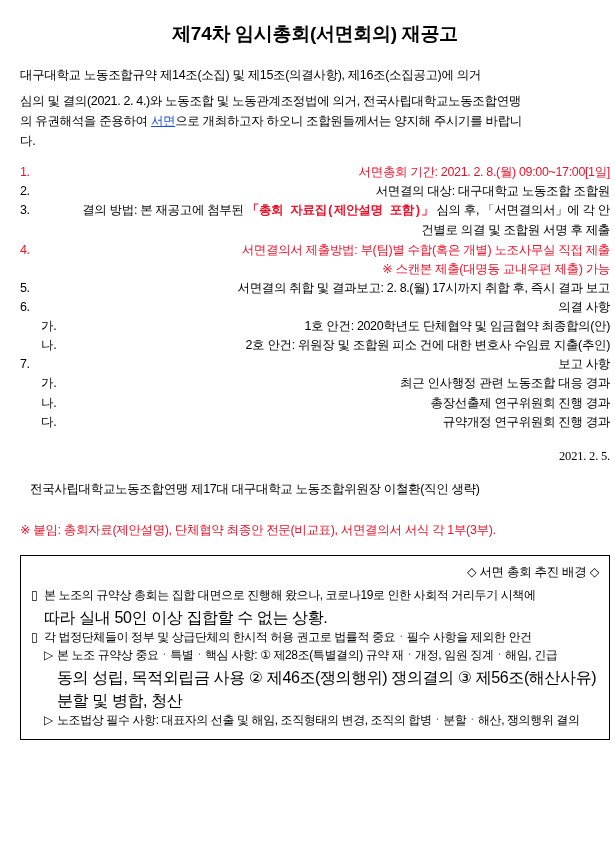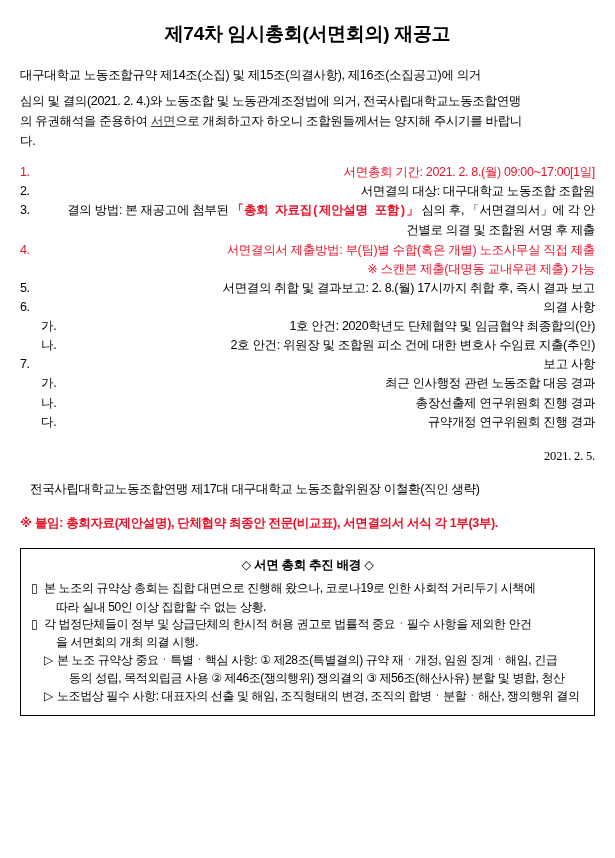--- a/index.html
+++ b/index.html
@@ -14,21 +14,21 @@
     color: #000000;
     font-size: 12.5px;
     line-height: 1.45;
     position: relative;
     overflow: hidden;
   }
   .page {
     box-sizing: border-box;
     width: 615px;
     height: 636px;
-    padding: 14px 20px 10px 20px;
+    padding: 14px 5px 10px 20px;
   }
   .doc-title {
     text-align: center;
     font-size: 19px;
     font-weight: bold;
     letter-spacing: -0.3px;
     margin: 6px 0 18px 0;
   }
   .para {
     margin: 0 0 2px 0;
@@ -43,21 +43,21 @@
   }
   .red {
     color: #e8132b;
   }
   .red-b {
     color: #e8132b;
     font-weight: bold;
     font-family: Liberation Mono, monospace;
   }
   .u-red {
-    color: #404040;
+    color: #1d4ed8;
     text-decoration: underline;
   }
   .list {
     margin: 0;
     padding: 0;
     list-style: none;
   }
   .li {
     display: flex;
     align-items: flex-start;
@@ -86,53 +86,53 @@
     letter-spacing: -0.2px;
     font-family: Liberation Serif, serif;
   }
   .org-line {
     text-align: left;
     letter-spacing: -0.35px;
     margin-bottom: 4px;
     padding-left: 10px;
   }
   .attach {
-    margin-top: 16px;
-    font-weight: bold;
+    margin-top: 23px;
+    font-weight: normal;
     color: #e8132b;
     letter-spacing: -0.35px;
   }
   .box {
     margin-top: 16px;
     border: 1.5px solid #000;
     padding: 7px 10px 9px 10px;
   }
   .box-title {
-    text-align: center;
-    font-weight: bold;
+    text-align: right;
+    font-weight: normal;
     letter-spacing: -0.3px;
     margin-bottom: 6px;
     font-size: 12.5px;
   }
   .box-line {
     display: flex;
     align-items: flex-start;
     font-size: 12px;
     letter-spacing: -0.4px;
     margin-bottom: 1px;
   }
   .box-line .mk {
     flex: 0 0 13px;
   }
   .box-line .bd {
     flex: 1 1 auto;
   }
   .box-cont {
-    margin-left: 25px;
-    font-size: 12px;
+    margin-left: 13px;
+    font-size: 16px;
     letter-spacing: -0.4px;
   }
   .box-sub {
     margin-left: 13px;
   }
 </style>
 </head>
 <body>
 
 <div class="page">
@@ -239,21 +239,20 @@
     <div class="box-line">
       <span class="mk">▯</span>
       <span class="bd">본 노조의 규약상 총회는 집합 대면으로 진행해 왔으나, 코로나19로 인한 사회적 거리두기 시책에</span>
     </div>
     <div class="box-cont">따라 실내 50인 이상 집합할 수 없는 상황.</div>
 
     <div class="box-line">
       <span class="mk">▯</span>
       <span class="bd">각 법정단체들이 정부 및 상급단체의 한시적 허용 권고로 법률적 중요ㆍ필수 사항을 제외한 안건</span>
     </div>
-    <div class="box-cont">을 서면회의 개최 의결 시행.</div>
 
 
     <div class="box-sub">
       <div class="box-line">
         <span class="mk">▷</span>
         <span class="bd">본 노조 규약상 중요ㆍ특별ㆍ핵심 사항: ① 제28조(특별결의) 규약 재ㆍ개정, 임원 징계ㆍ해임, 긴급</span>
       </div>
       <div class="box-cont">동의 성립, 목적외립금 사용 ② 제46조(쟁의행위) 쟁의결의 ③ 제56조(해산사유) 분할 및 병합, 청산</div>
 
       <div class="box-line">

